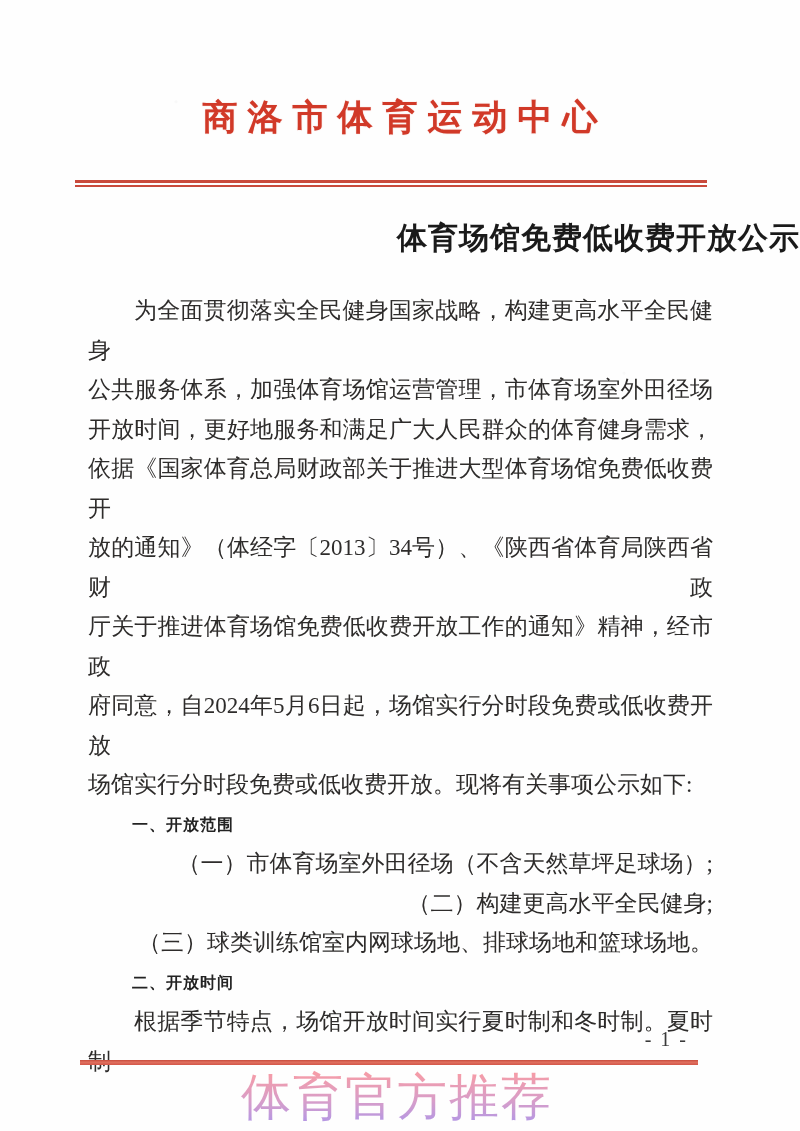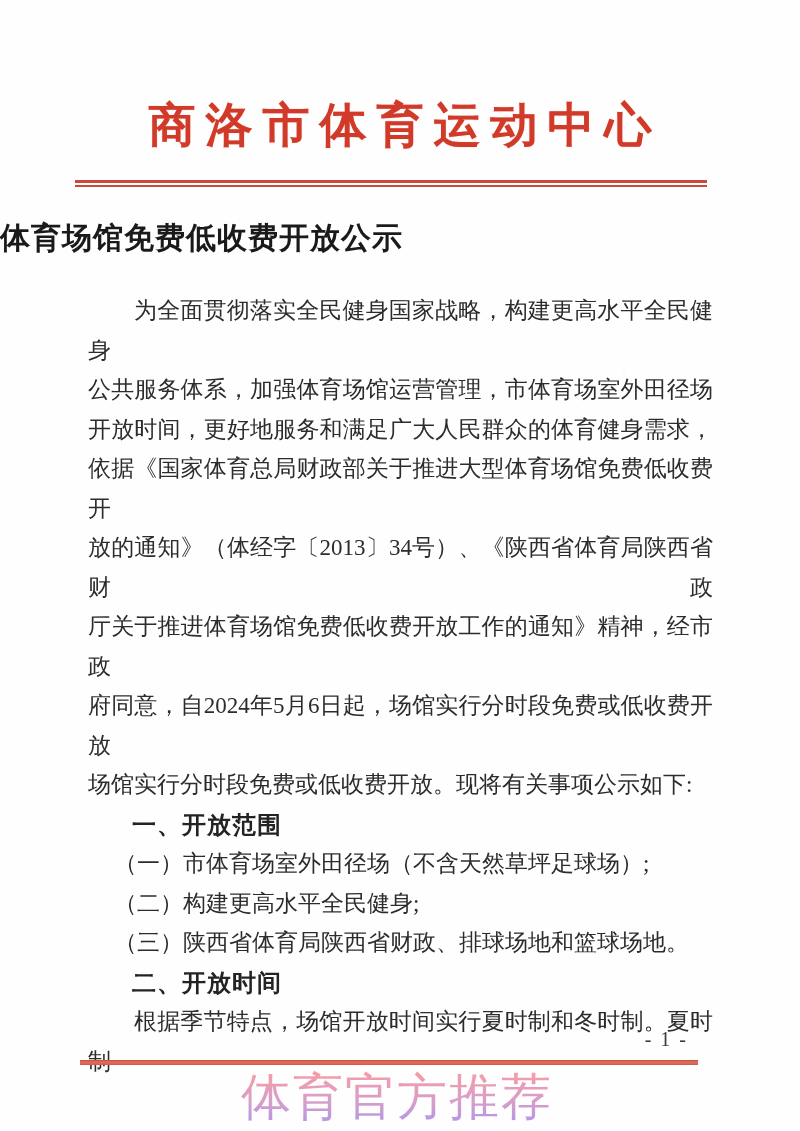--- a/index.html
+++ b/index.html
@@ -14,49 +14,49 @@
     position:absolute;inset:0;
     background:
       radial-gradient(circle at 22% 9%, rgba(180,180,180,.08) 0 1px, transparent 2px),
       radial-gradient(circle at 78% 33%, rgba(180,180,180,.07) 0 1px, transparent 2px),
       radial-gradient(circle at 40% 70%, rgba(180,180,180,.06) 0 1px, transparent 2px),
       #fefefe;
   }
   .org-title{
     position:absolute;top:94px;left:0;width:100%;
     text-align:center;
-    font-size:47px;font-weight:bold;
+    font-size:35px;font-weight:bold;
     letter-spacing:10px;padding-left:10px;box-sizing:border-box;
     color:#d13928;
     text-shadow:0 0 1px rgba(209,57,40,.45);
   }
   .double-rule{
     position:absolute;left:75px;top:180px;width:632px;height:2px;
     border-top:3px solid #c94a3c;
     border-bottom:2px solid #c94a3c;
   }
   .doc-title{
     position:absolute;top:218px;left:0;width:100%;
-    text-align:left;
+    text-align:right;
     font-size:30px;font-weight:bold;color:#1a1a1a;
     letter-spacing:1px;
   }
   .body-block{
     position:absolute;top:291px;left:76px;width:637px;
     font-size:23px;line-height:39.5px;color:#2e2c2b;
   }
   .line{min-height:39.5px;margin-left:12px;}
   .jl{text-align:justify;text-align-last:justify;}
   .nl{text-align:left;}
   .indent{text-indent:46px;}
-  .item{text-indent:26px;}
+  .item{text-indent:26px;text-align:right;}
   .heading{
     font-weight:700;
     font-family:"Liberation Sans","DejaVu Sans",sans-serif;
-    font-size:24px;
+    font-size:16px;
     text-indent:44px;
     color:#232323;
     letter-spacing:1px;
   }
   .page-number{
     position:absolute;top:1028px;right:112px;
     font-size:20px;color:#3a3a3a;letter-spacing:2px;
   }
   .footer-rule{
     position:absolute;left:80px;top:1060px;width:618px;height:5px;
@@ -91,21 +91,21 @@
     <div class="line jl">公共服务体系，加强体育场馆运营管理，市体育场室外田径场</div>
     <div class="line jl">开放时间，更好地服务和满足广大人民群众的体育健身需求，</div>
     <div class="line jl">依据《国家体育总局财政部关于推进大型体育场馆免费低收费开</div>
     <div class="line jl">放的通知》（体经字〔2013〕34号）、《陕西省体育局陕西省财政</div>
     <div class="line jl">厅关于推进体育场馆免费低收费开放工作的通知》精神，经市政</div>
     <div class="line jl">府同意，自2024年5月6日起，场馆实行分时段免费或低收费开放</div>
     <div class="line nl">场馆实行分时段免费或低收费开放。现将有关事项公示如下:</div>
     <div class="line nl heading">一、开放范围</div>
     <div class="line nl item">（一）市体育场室外田径场（不含天然草坪足球场）;</div>
     <div class="line nl item">（二）构建更高水平全民健身;</div>
-    <div class="line nl item">（三）陕西省体育局陕西省财政、排球场地和篮球场地。</div>
+    <div class="line nl item">（三）球类训练馆室内网球场地、排球场地和篮球场地。</div>
     <div class="line nl heading">二、开放时间</div>
     <div class="line jl indent">根据季节特点，场馆开放时间实行夏时制和冬时制。夏时制</div>
 
   </div>
 
   <div class="page-number">- 1 -</div>
 
   <div class="footer-rule"></div>
 
   <div class="watermark">体育官方推荐</div>

